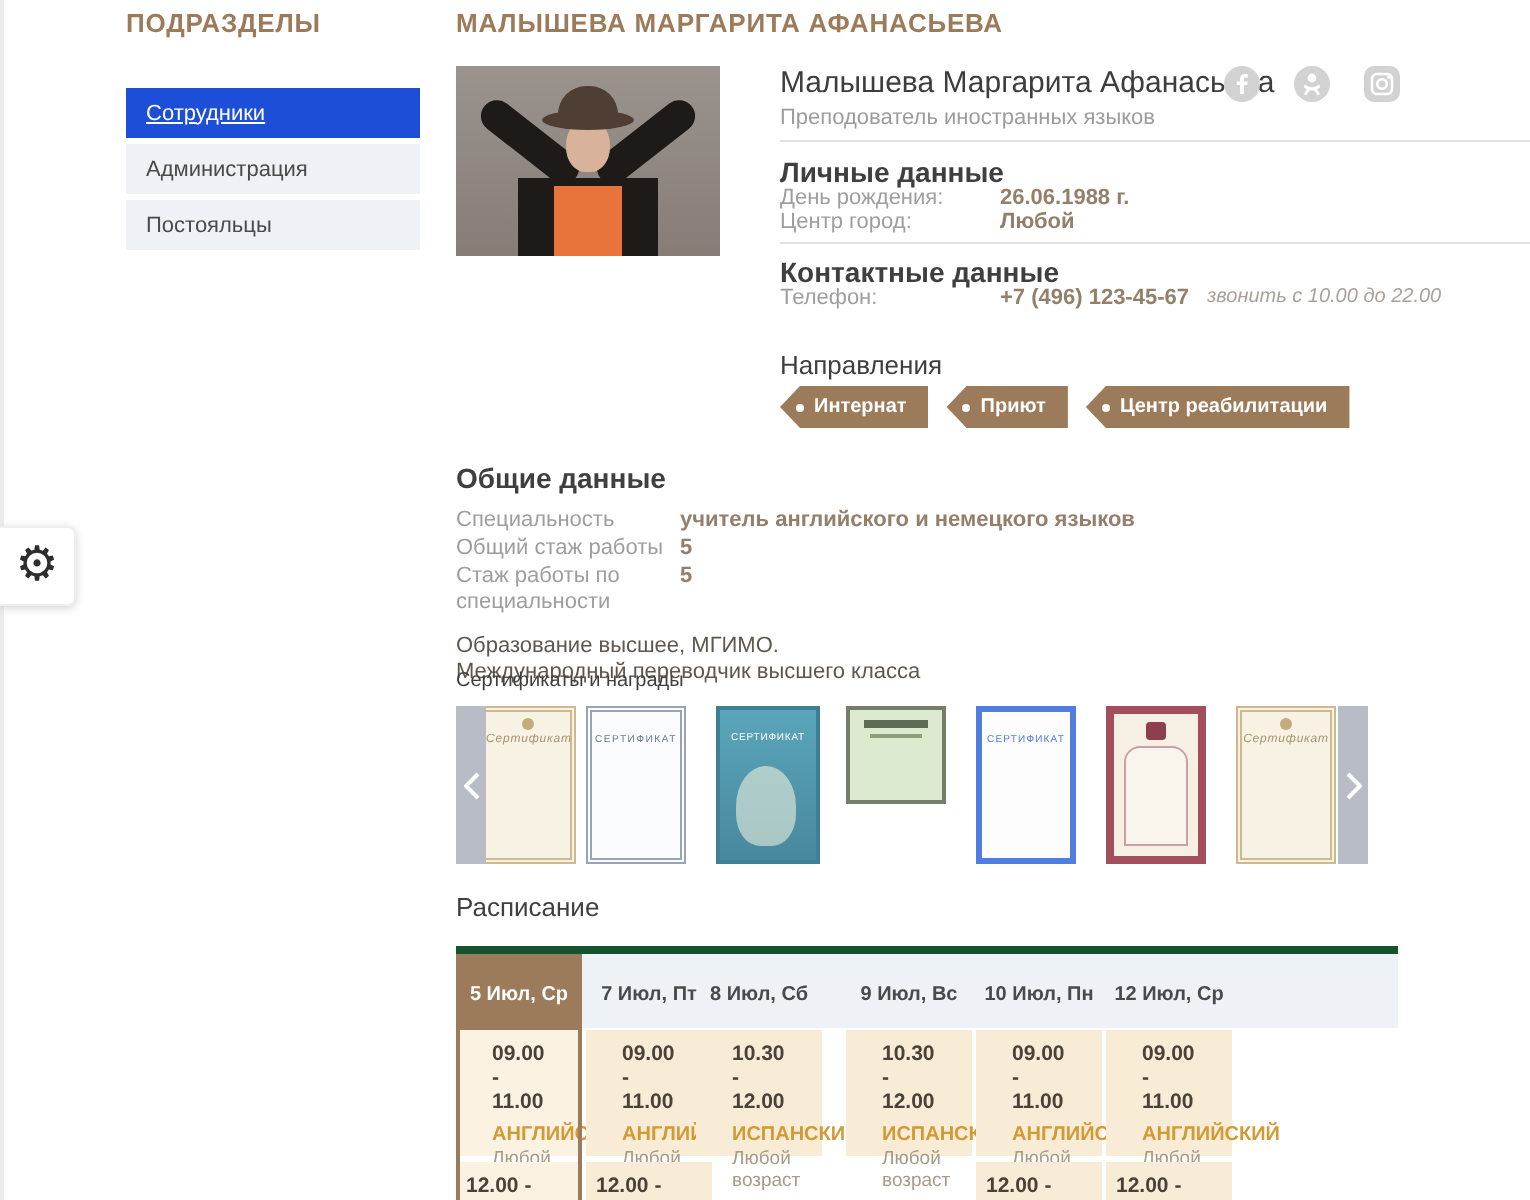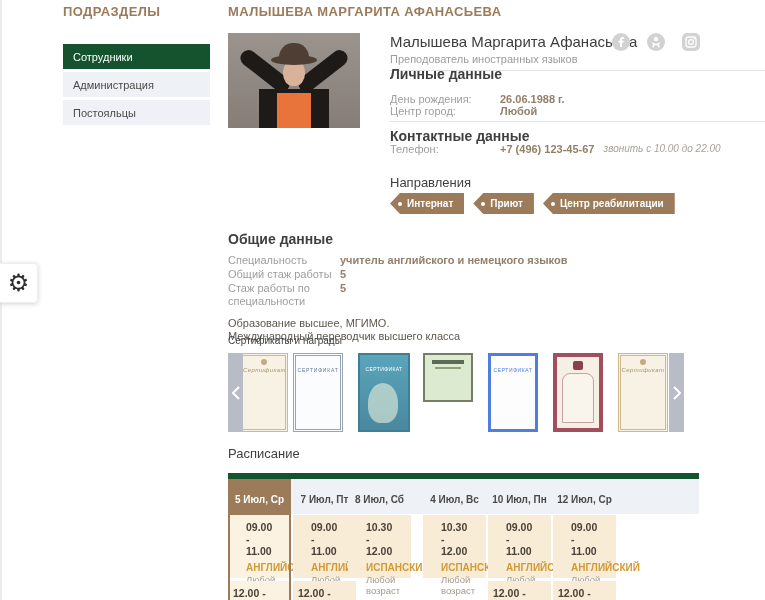--- a/index.html
+++ b/index.html
@@ -15,21 +15,21 @@
               box-shadow:0 1px 5px rgba(0,0,0,.18); display:flex; align-items:center; justify-content:center;
               cursor:pointer; }
   .gear-glyph { font-size:24px; color:#2d2d2d; line-height:1; }
 
   
   .sidebar { position:absolute; left:63px; top:4px; width:147px; }
   .sidebar-title { color:#9c7b5a; font-size:13px; font-weight:bold; letter-spacing:.4px; }
   .sidebar-menu { margin-top:25px; }
   .side-item { height:25px; margin-bottom:3px; background:#eef1f6; color:#4a4a4a;
                font-size:11px; display:flex; align-items:center; padding-left:10px; cursor:pointer; }
-  .side-item.active { background:#14532d; color:#fff; }
+  .side-item.active { background:#1d4ed8; color:#fff;text-decoration:underline; }
 
   
   .page-title { position:absolute; left:228px; top:4px; color:#9c7b5a; font-size:13px;
                 font-weight:bold; letter-spacing:.4px; }
 
   
   .photo { position:absolute; left:228px; top:33px; width:132px; height:95px; overflow:hidden;
            background:linear-gradient(#9b938e, #857d76); }
   .ph-arm { position:absolute; width:58px; height:16px; background:#1d1a18; border-radius:8px; }
   .ph-arm.l { left:8px; top:30px; transform:rotate(38deg); }
@@ -104,21 +104,21 @@
                          width:10px; height:9px; background:#8d3f4d; border-radius:2px; }
   .cert.maroon::after { content:''; position:absolute; left:5px; top:16px; right:5px; bottom:5px;
                         border:1px solid #c9a0a5; border-radius:8px 8px 0 0; background:#faf5ec; }
   .cp0 { left:12px; width:48px; } .cp1 { left:65px; } .cp2 { left:130px; width:52px; }
   .cp3 { left:195px; } .cp4 { left:260px; } .cp5 { left:325px; } .cp6 { left:390px; }
 
   
   .schedule { position:absolute; left:228px; top:446px; width:537px; height:154px; overflow:hidden; }
   .sched-title { font-size:13px; color:#3f3f3f; }
   .tabstrip { position:absolute; left:0; top:27px; width:471px; height:41px; background:#eef1f5;
-              border-top:6px solid #14532d; }
+              border-top:4px solid #14532d; }
   .tab { position:absolute; top:0; width:63px; height:41px; display:flex; align-items:center;
          justify-content:center; font-size:10px; font-weight:bold; color:#4a4a4a; cursor:pointer;
          white-space:nowrap; }
   .tab.active { background:#9c7b5a; color:#fff; }
   .t0 { left:0; } .t1 { left:65px; } .t2 { left:120px; } .t3 { left:195px; } .t4 { left:260px; } .t5 { left:325px; }
   .dcol { position:absolute; top:69px; width:63px; }
   .cell { width:63px; height:63px; background:#f8ecd7; padding:6px 18px; cursor:pointer; }
   .cell .time { font-size:10.5px; font-weight:bold; color:#4a4139; }
   .cell .subj { font-size:10px; font-weight:bold; color:#d29a35; margin-top:5px; }
   .cell .age { font-size:9.5px; color:#a69a88; margin-top:1px; }
@@ -192,21 +192,21 @@
             <rect x="0" y="0" width="18" height="18" rx="5" fill="#d2d2d2"></rect>
             <rect x="4" y="4" width="10" height="10" rx="2.5" fill="none" stroke="#fff" stroke-width="1.3"></rect>
             <circle cx="9" cy="9" r="2.4" fill="none" stroke="#fff" stroke-width="1.3"></circle>
             <circle cx="12.4" cy="5.6" r=".9" fill="#fff"></circle>
           </svg>
       </span>
     </div>
 
     <div class="divider" style="top:37px"></div>
 
-    <div class="h-sec" style="top:33px">Личные данные</div>
+    <div class="h-sec" style="top:45px">Личные данные</div>
     <div class="irow" style="top:60px">
       <span class="lbl">День рождения:</span>
       <span class="val">26.06.1988 г.</span>
     </div>
     <div class="irow" style="top:72px">
       <span class="lbl">Центр город:</span>
       <span class="val">Любой</span>
     </div>
 
     <div class="divider" style="top:88px"></div>
@@ -288,21 +288,21 @@
       <div class="tab active t0">
         <span>5 Июл, Ср</span>
       </div>
       <div class="tab t1">
         <span>7 Июл, Пт</span>
       </div>
       <div class="tab t2">
         <span>8 Июл, Сб</span>
       </div>
       <div class="tab t3">
-        <span>4 Июл, Вс</span>
+        <span>9 Июл, Вс</span>
       </div>
       <div class="tab t4">
         <span>10 Июл, Пн</span>
       </div>
       <div class="tab t5">
         <span>12 Июл, Ср</span>
       </div>
     </div>
 
     <div class="dcol t0 sel">

